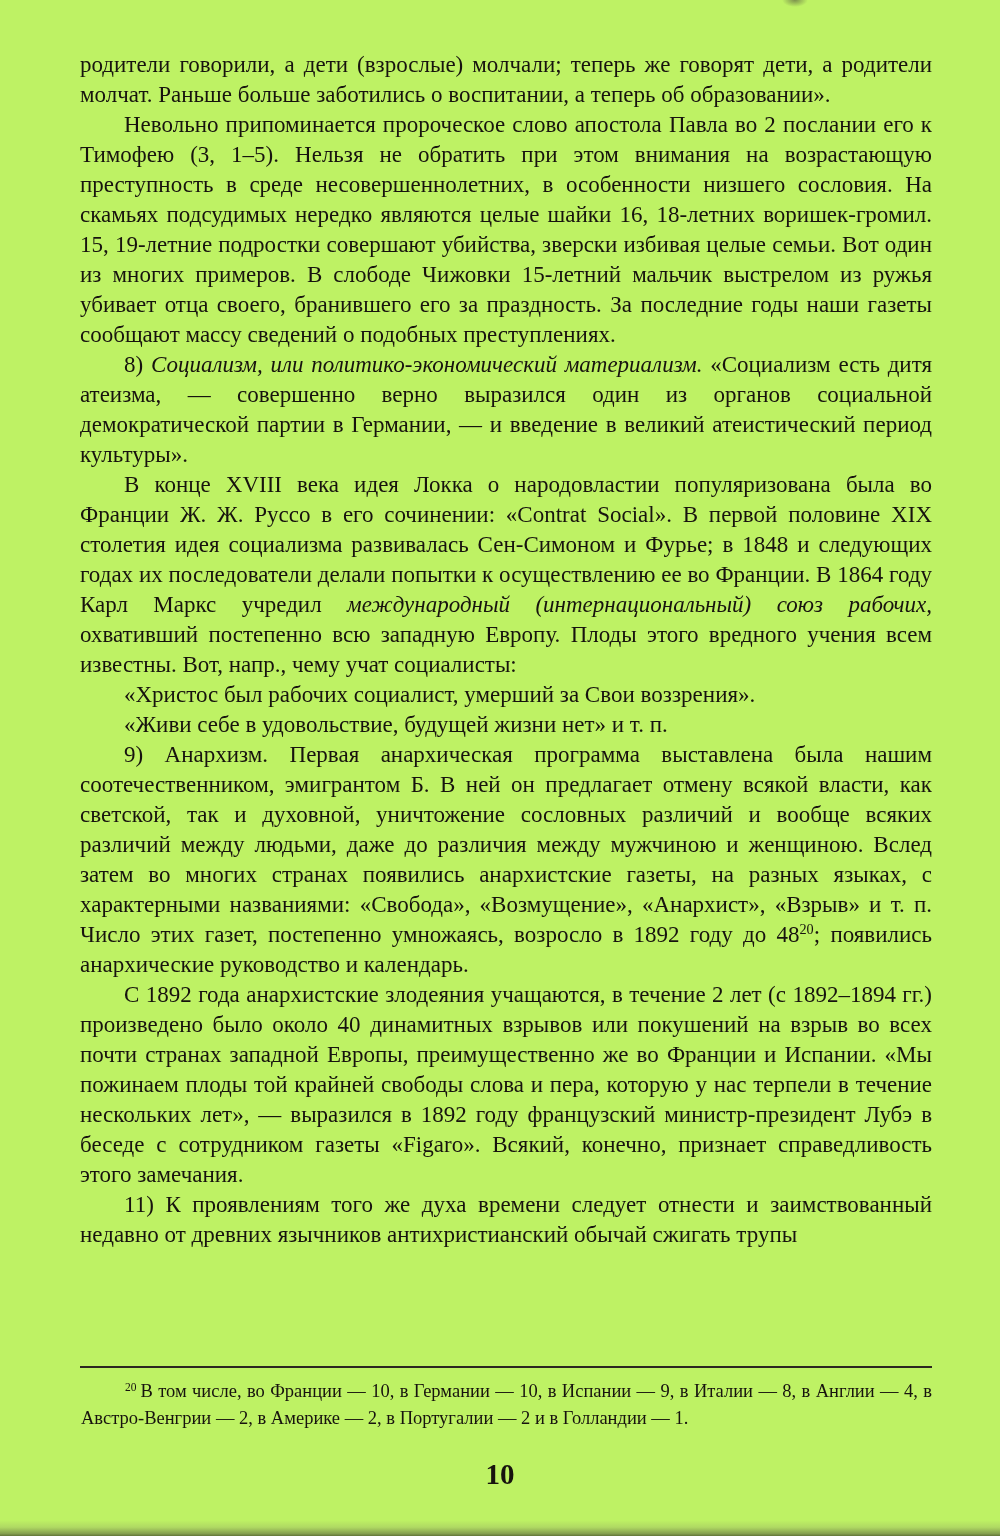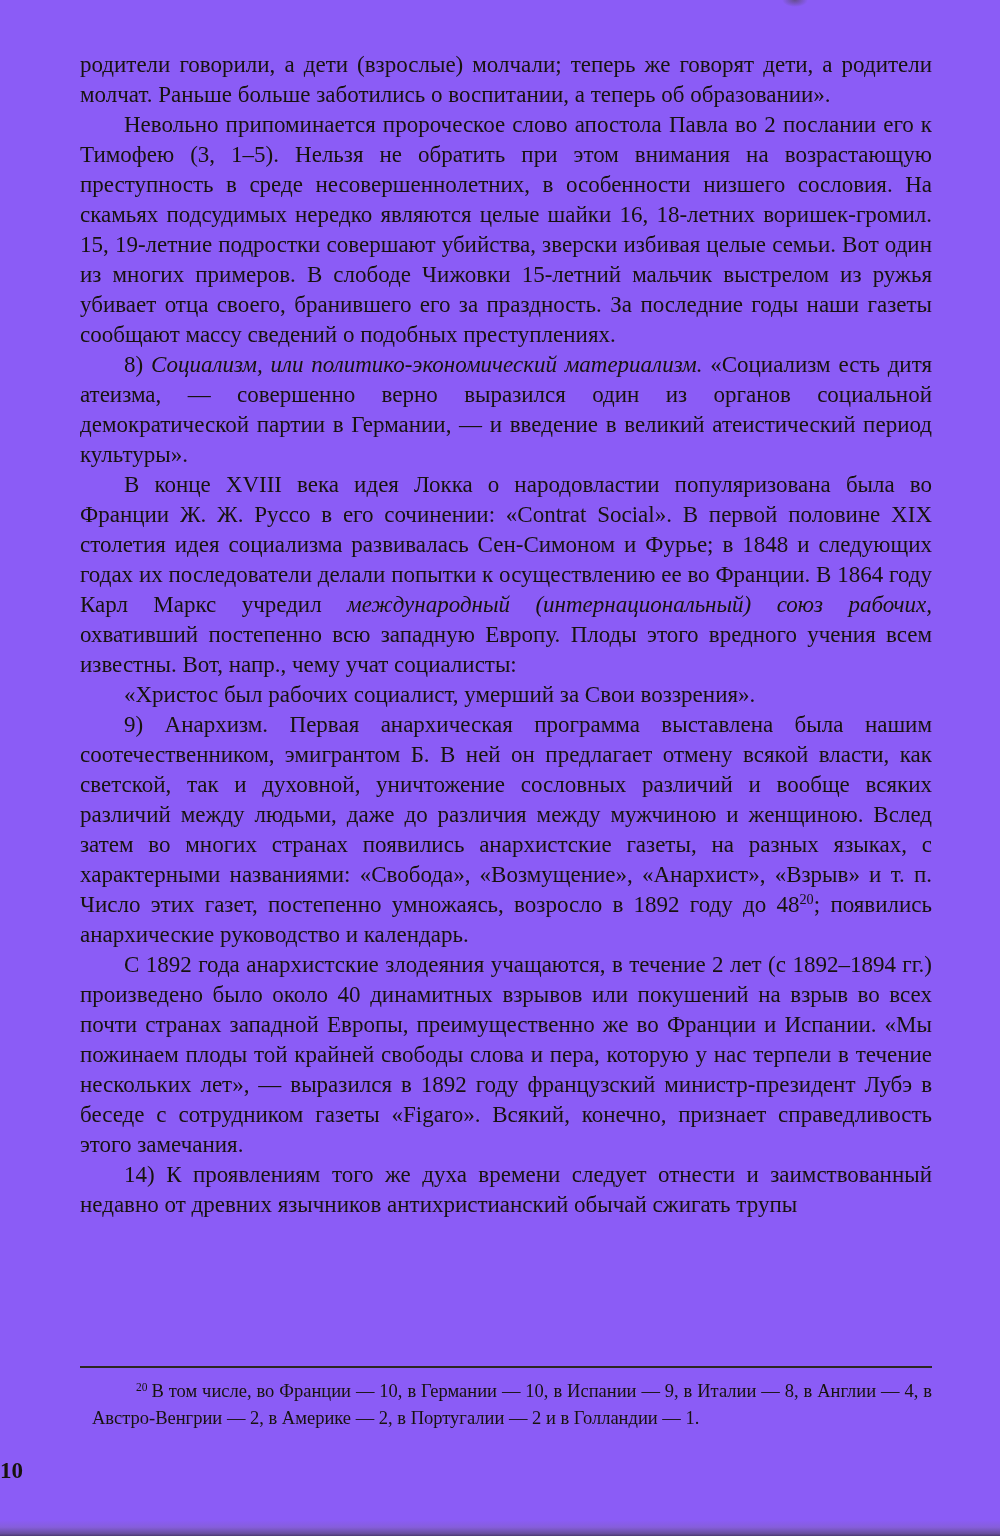--- a/index.html
+++ b/index.html
@@ -5,21 +5,21 @@
   html, body {
     margin: 0;
     padding: 0;
     background: #e8e6e1;
   }
   .page {
     position: relative;
     width: 1000px;
     height: 1536px;
     margin: 0 auto;
-    background: #8b5cf6;
+    background: #bef264;
     box-sizing: border-box;
     padding: 50px 68px 0 80px;
     font-family: "Liberation Serif", "DejaVu Serif", serif;
     color: #17130e;
     overflow: hidden;
   }
   .body-text {
     font-size: 23px;
     line-height: 30px;
     text-align: justify;
@@ -46,35 +46,36 @@
     left: 80px;
     right: 68px;
     top: 1366px;
   }
   .footnote-rule {
     border-top: 2px solid #2b2720;
     height: 0;
     width: 100%;
   }
   .footnote-text {
-    margin: 10px 0 0 12px;
+    margin: 10px 0 0 1px;
     font-size: 18.5px;
     line-height: 27px;
     text-align: justify;
     text-indent: 44px;
   }
   .footnote-text sup.fnref {
     margin-right: 4px;
   }
   .page-number {
     position: absolute;
     left: 0;
     right: 0;
     top: 1458px;
-    font-size: 23px;
+    text-align: center;
+    font-size: 29px;
     font-weight: bold;
   }
   .scan-edge-bottom {
     position: absolute;
     left: 0;
     right: 0;
     bottom: 0;
     height: 16px;
     background: linear-gradient(to bottom,
       rgba(110, 104, 95, 0) 0%,
@@ -106,26 +107,27 @@
 
     <p class="para"><span>Невольно припоминается пророческое слово апостола Павла во 2 послании его к Тимофею (3, 1–5). Нельзя не обратить при этом внимания на возрастающую преступность в среде несовершеннолетних, в особенности низшего сословия. На скамьях подсудимых нередко являются целые шайки 16, 18-летних воришек-громил. 15, 19-летние подростки совершают убийства, зверски избивая целые семьи. Вот один из многих примеров. В слободе Чижовки 15-летний мальчик выстрелом из ружья убивает отца своего, бранившего его за праздность. За последние годы наши газеты сообщают массу сведений о подобных преступлениях.</span></p>
 
     <p class="para"><span>8) </span><em>Социализм, или политико-экономический материализм.</em><span> «Социализм есть дитя атеизма, — совершенно верно выразился один из органов социальной демократической партии в Германии, — и введение в великий атеистический период культуры».</span></p>
 
     <p class="para"><span>В конце XVIII века идея Локка о народовластии популяризована была во Франции Ж. Ж. Руссо в его сочинении: «Contrat Social». В первой половине XIX столетия идея социализма развивалась Сен-Симоном и Фурье; в 1848 и следующих годах их последователи делали попытки к осуществлению ее во Франции. В 1864 году Карл Маркс учредил </span><em>международный (интернациональный) союз рабочих,</em><span> охвативший постепенно всю западную Европу. Плоды этого вредного учения всем известны. Вот, напр., чему учат социалисты:</span></p>
 
     <p class="para"><span>«Христос был рабочих социалист, умерший за Свои воззрения».</span></p>
 
 
+    <p class="para"><span>«Живи себе в удовольствие, будущей жизни нет» и т. п.</span></p>
 
     <p class="para"><span>9) Анархизм. Первая анархическая программа выставлена была нашим соотечественником, эмигрантом Б. В ней он предлагает отмену всякой власти, как светской, так и духовной, уничтожение сословных различий и вообще всяких различий между людьми, даже до различия между мужчиною и женщиною. Вслед затем во многих странах появились анархистские газеты, на разных языках, с характерными названиями: «Свобода», «Возмущение», «Анархист», «Взрыв» и т. п. Число этих газет, постепенно умножаясь, возросло в 1892 году до 48</span><sup class="fnref">20</sup><span>; появились анархические руководство и календарь.</span></p>
 
     <p class="para"><span>С 1892 года анархистские злодеяния учащаются, в течение 2 лет (с 1892–1894 гг.) произведено было около 40 динамитных взрывов или покушений на взрыв во всех почти странах западной Европы, преимущественно же во Франции и Испании. «Мы пожинаем плоды той крайней свободы слова и пера, которую у нас терпели в течение нескольких лет», — выразился в 1892 году французский министр-президент Лубэ в беседе с сотрудником газеты «Figaro». Всякий, конечно, признает справедливость этого замечания.</span></p>
 
-    <p class="para"><span>14) К проявлениям того же духа времени следует отнести и заимствованный недавно от древних язычников антихристианский обычай сжигать трупы</span></p>
+    <p class="para"><span>11) К проявлениям того же духа времени следует отнести и заимствованный недавно от древних язычников антихристианский обычай сжигать трупы</span></p>
 
   </div>
 
   <div class="footnote-block">
     <div class="footnote-rule"></div>
     <p class="footnote-text"><sup class="fnref">20</sup><span>В том числе, во Франции — 10, в Германии — 10, в Испании — 9, в Италии — 8, в Англии — 4, в Австро-Венгрии — 2, в Америке — 2, в Португалии — 2 и в Голландии — 1.</span></p>
   </div>
 
   <div class="page-number">10</div>
 

